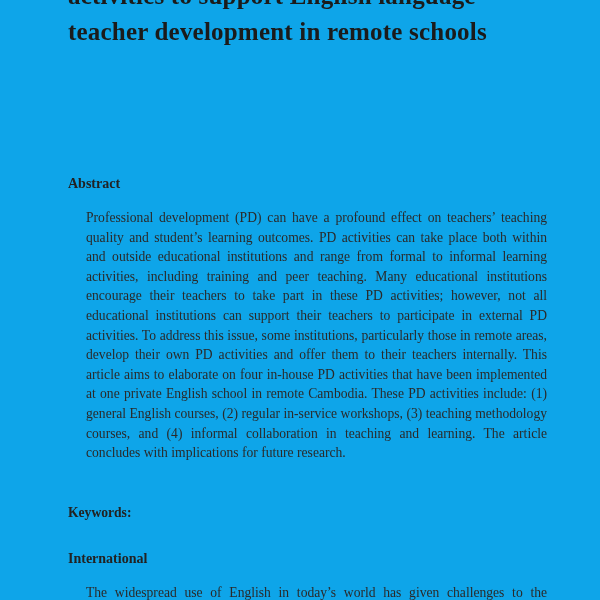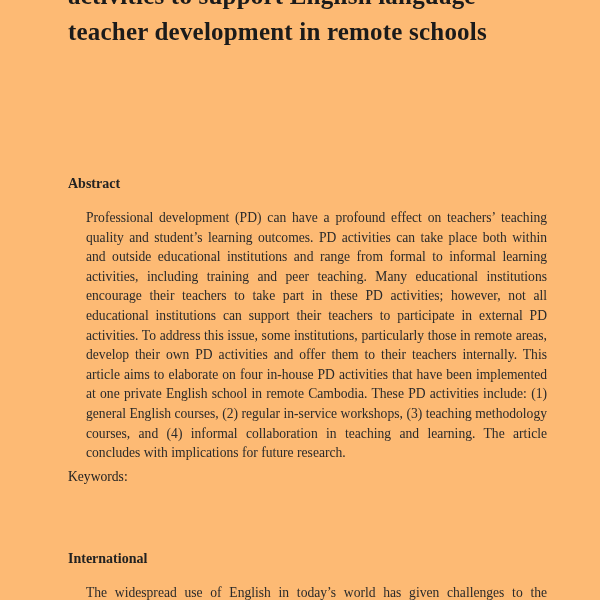--- a/index.html
+++ b/index.html
@@ -5,21 +5,21 @@
   html, body {
     margin: 0;
     padding: 0;
     background: #ffffff;
   }
   .page {
     position: relative;
     width: 600px;
     height: 600px;
     overflow: hidden;
-    background: #fdba74;
+    background: #0ea5e9;
     font-family: "Liberation Serif", "DejaVu Serif", serif;
     color: #2a2a2a;
   }
   .content {
     position: absolute;
     left: 68px;
     top: 0;
     width: 461px;
     height: 600px;
   }
@@ -77,24 +77,25 @@
     position: absolute;
     top: 466px;
     left: 0;
     width: 461px;
     display: flex;
     align-items: flex-start;
     font-size: 13.6px;
     line-height: 21.5px;
   }
   .kw-label {
-    font-weight: normal;
+    font-weight: bold;
     color: #222222;
     white-space: nowrap;
     margin-right: 9px;
+    margin-top: 36px;
   }
   .kw-text {
     flex: 1;
     text-align: justify;
     color: #2a2a2a;
   }
   .intro-heading { top: 550px; }
   .intro-body {
     top: 583px;
     text-align-last: justify;

